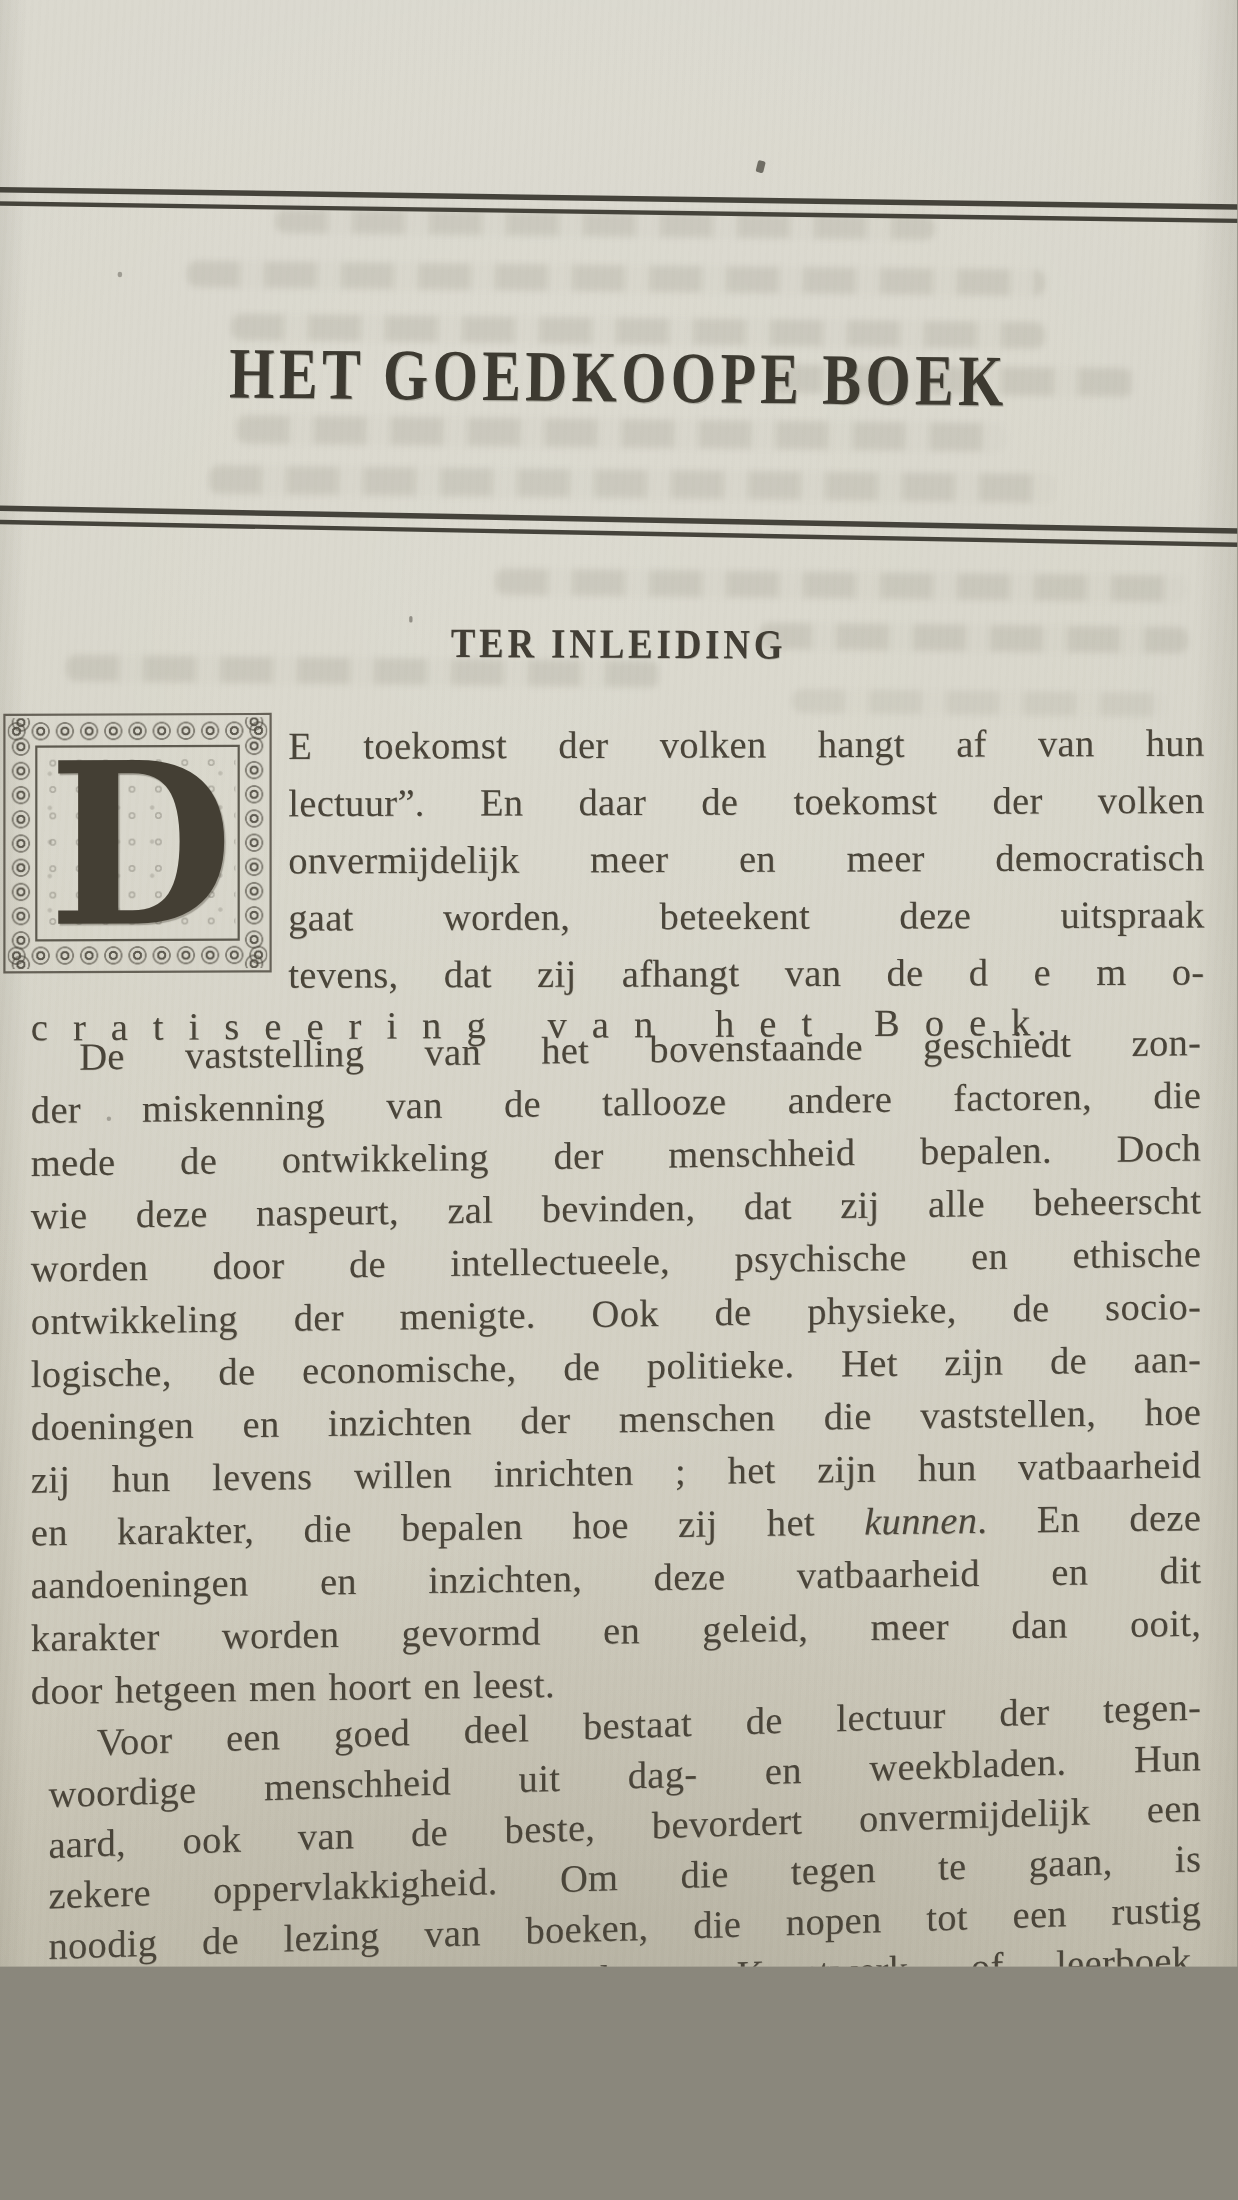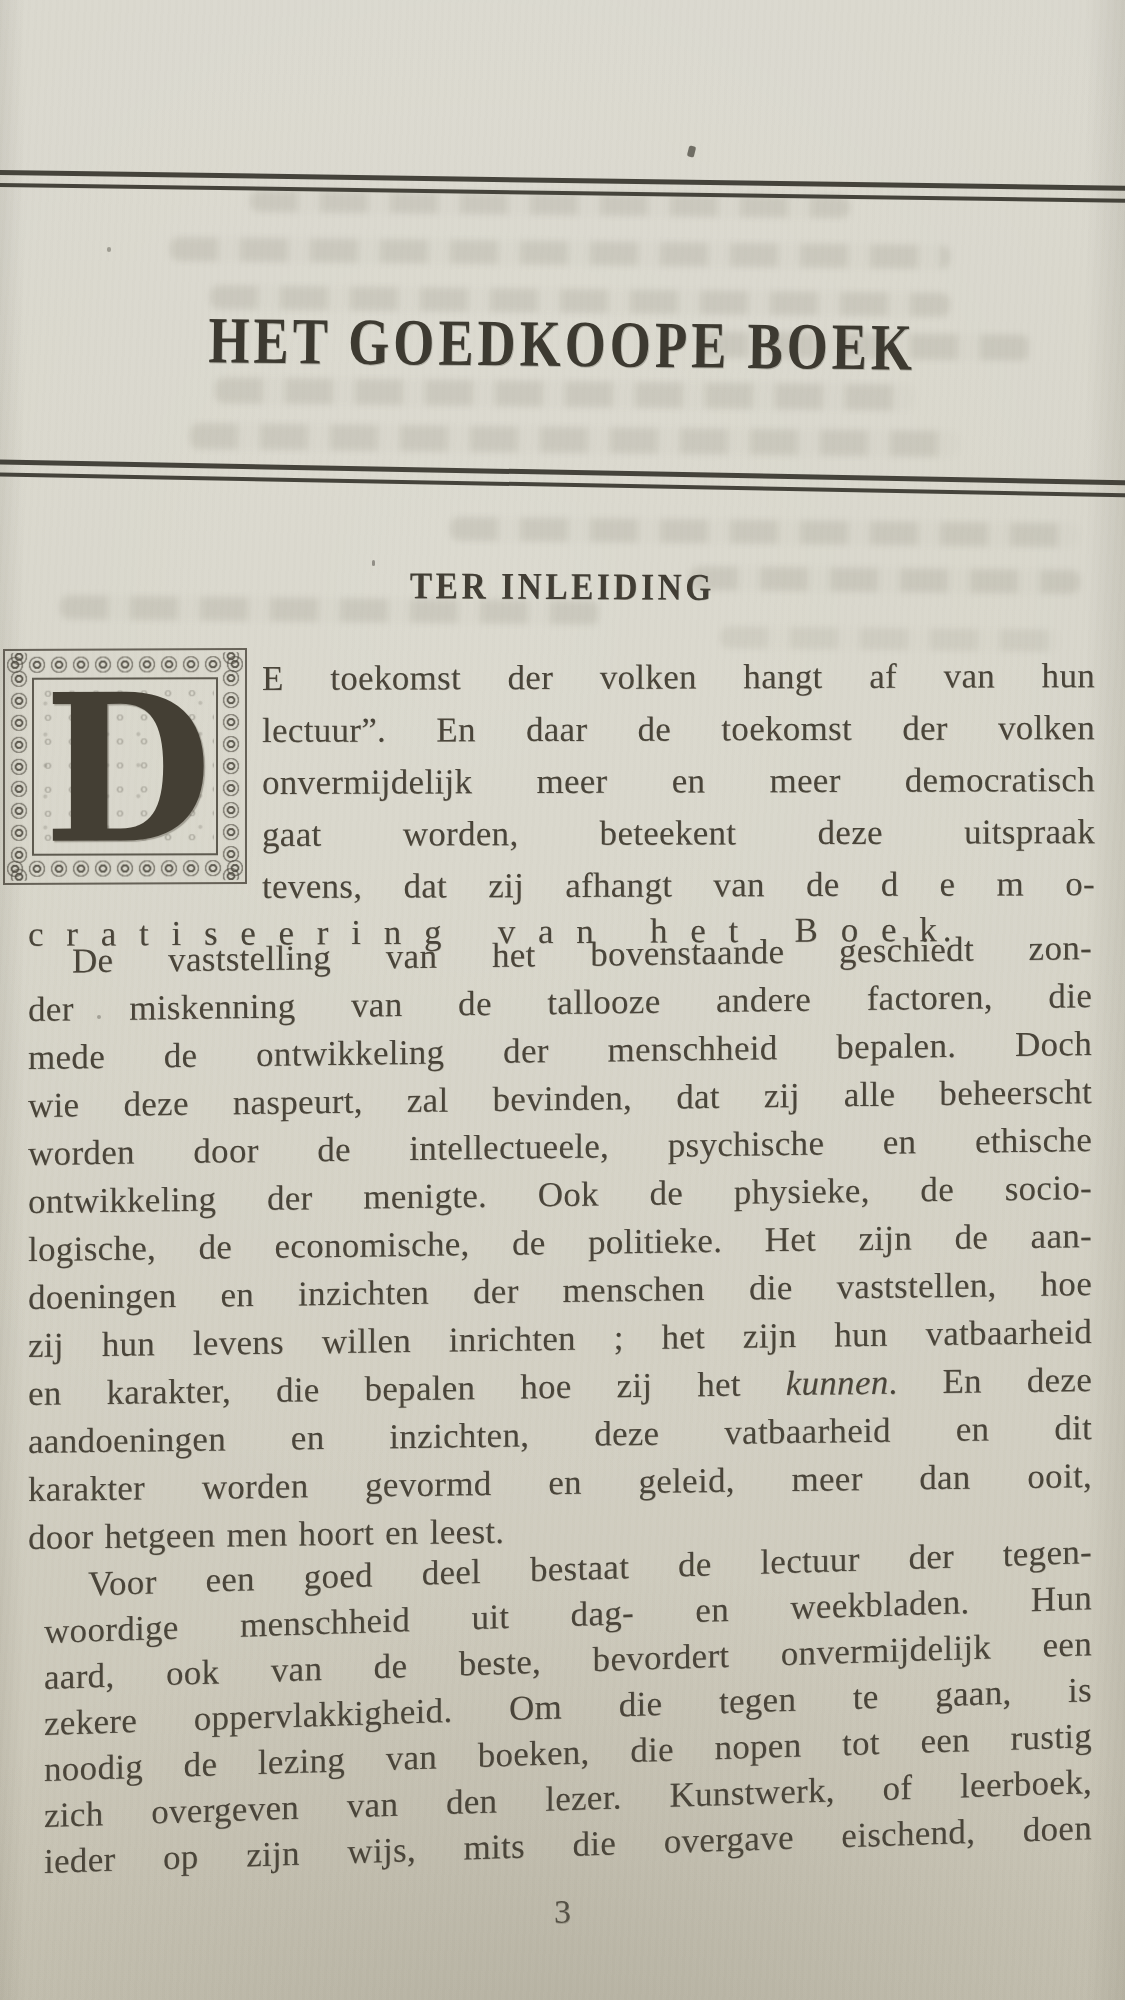--- a/index.html
+++ b/index.html
@@ -1,17 +1,17 @@
 <!DOCTYPE html>
 <html><head>
 <meta charset="utf-8">
 <style>
   html,body{margin:0;padding:0;background:#8a877c;}
   .page{
-    position:relative;width:1125px;height:2000px;overflow:hidden;
+    position:relative;width:1125px;height:1788px;overflow:hidden;
     font-family:"Liberation Serif","DejaVu Serif",serif;
     color:#4a453a;
     background:
       linear-gradient(90deg, rgba(92,87,72,.10), rgba(92,87,72,0) 2.2%),
       linear-gradient(270deg, rgba(92,87,72,.13), rgba(92,87,72,0) 3.5%),
       radial-gradient(130% 80% at 42% 30%, rgba(255,255,255,.10), rgba(255,255,255,0) 62%),
       radial-gradient(120% 55% at 50% 108%, rgba(84,79,64,.16), rgba(84,79,64,0) 55%),
       linear-gradient(180deg,#dad8ce 0%,#d7d5c9 42%,#d2cfc2 72%,#cac6b7 92%,#c5c1b1 100%);
   }
   .grain{position:absolute;inset:0;pointer-events:none;opacity:.5;background:

